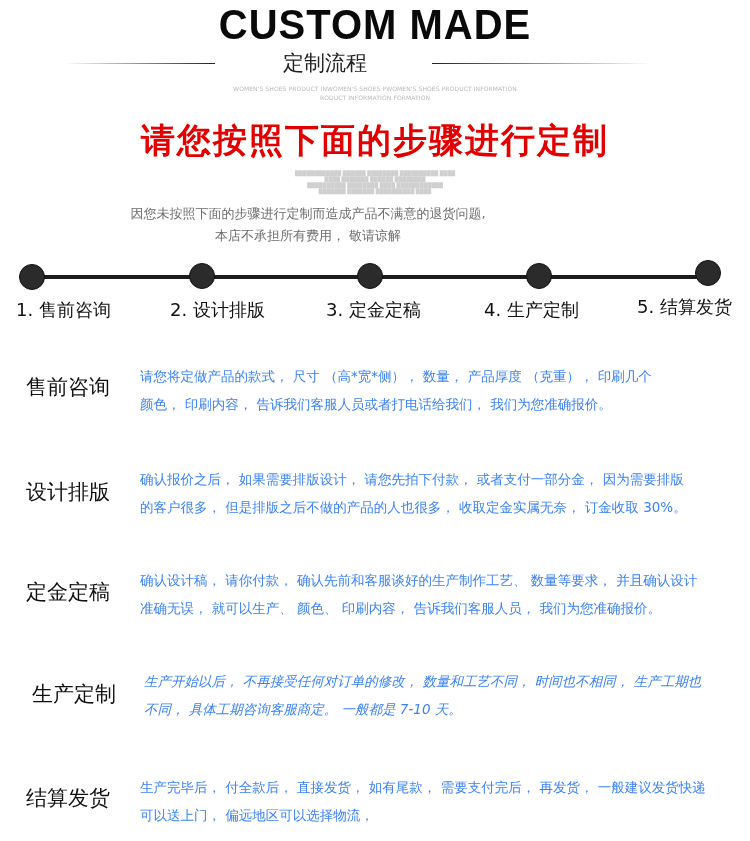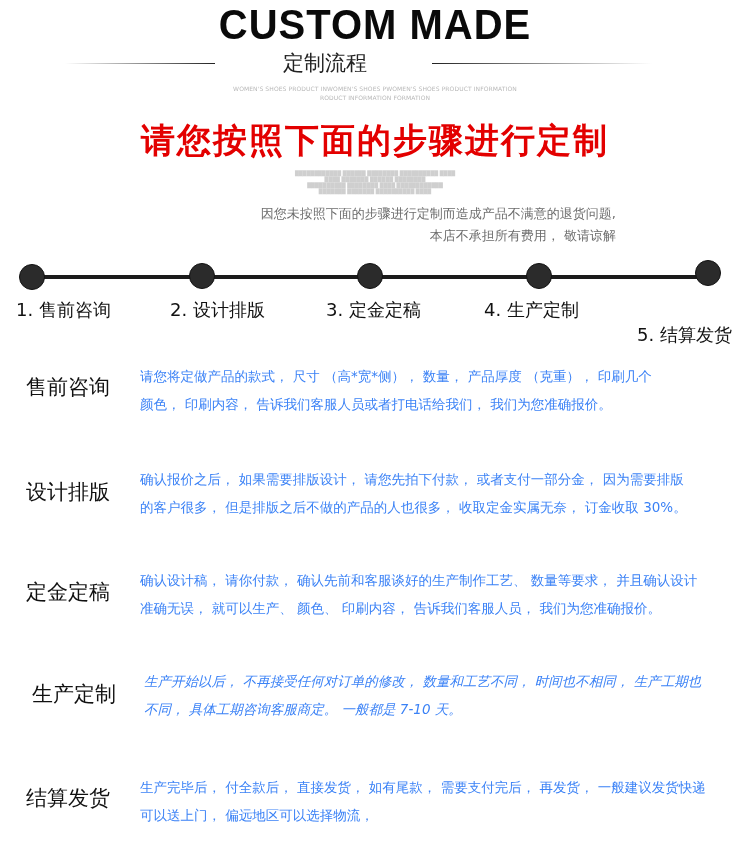--- a/index.html
+++ b/index.html
@@ -13,21 +13,21 @@
   .sub-line.left { left: 65px; width: 150px; background: linear-gradient(to right, rgba(0,0,0,0), #222); }
   .sub-line.right { left: 432px; width: 220px; background: linear-gradient(to right, #222, rgba(0,0,0,0)); }
   .sub-title { position: absolute; left: 222px; width: 206px; top: 2px; text-align: center;
     font-size: 21px; color: #222; line-height: 30px; }
   .en-info { position: absolute; top: 84px; left: 0; width: 750px; text-align: center;
     font-size: 6px; color: #b8b8b8; line-height: 9px; letter-spacing: 0.1px; }
   .red-title { position: absolute; top: 118px; left: 0; width: 750px; text-align: center;
     font-size: 34px; font-weight: bold; color: #e30000; line-height: 44px; letter-spacing: 2px; }
   .blur-text { position: absolute; top: 170px; left: 230px; width: 290px; text-align: center;
     font-size: 5px; color: #cfcfcf; line-height: 6px; filter: blur(0.4px); }
-  .notice { position: absolute; top: 203px; left: 0; width: 616px; text-align: right;
+  .notice { position: absolute; top: 203px; left: 0; width: 616px; text-align: center;
     font-size: 13px; color: #6d6d6d; line-height: 22px; }
   .timeline { position: absolute; top: 258px; left: 0; width: 750px; height: 70px; }
   .tl-line { position: absolute; top: 17px; left: 32px; width: 676px; height: 4px; background: #1b1b1b; }
   .tl-dot { position: absolute; width: 24px; height: 24px; border-radius: 50%; background: #2b2b2b;
     border: 1px solid #111; }
   .tl-label { position: absolute; top: 40px; font-size: 18px; color: #111; white-space: nowrap; line-height: 24px; }
   .section { position: absolute; left: 0; width: 750px; }
   .sec-title { position: absolute; left: 26px; font-size: 21px; color: #111; line-height: 30px; white-space: nowrap; }
   .sec-body { position: absolute; left: 140px; width: 590px; font-size: 13.5px; color: #3b82f6; line-height: 28px; }
 </style>
@@ -65,21 +65,21 @@
   <div class="tl-line"></div>
   <div class="tl-dot" style="left:19px; top:6px;"></div>
   <div class="tl-dot" style="left:189px; top:5px;"></div>
   <div class="tl-dot" style="left:357px; top:5px;"></div>
   <div class="tl-dot" style="left:526px; top:5px;"></div>
   <div class="tl-dot" style="left:695px; top:2px;"></div>
   <div class="tl-label" style="left:16px;">1. 售前咨询</div>
   <div class="tl-label" style="left:170px;">2. 设计排版</div>
   <div class="tl-label" style="left:326px;">3. 定金定稿</div>
   <div class="tl-label" style="left:484px;">4. 生产定制</div>
-  <div class="tl-label" style="left:637px; top:37px;margin-top:28px;">5. 结算发货</div>
+  <div class="tl-label" style="left:637px; top:37px;">5. 结算发货</div>
 </div>
 
 <div class="section" style="top:362px;">
   <div class="sec-title" style="top:10px;">售前咨询</div>
   <div class="sec-body">
     <div>请您将定做产品的款式，  尺寸 （高*宽*侧），  数量，  产品厚度 （克重），  印刷几个</div>
     <div>颜色，  印刷内容，  告诉我们客服人员或者打电话给我们，  我们为您准确报价。</div>
   </div>
 </div>
 

